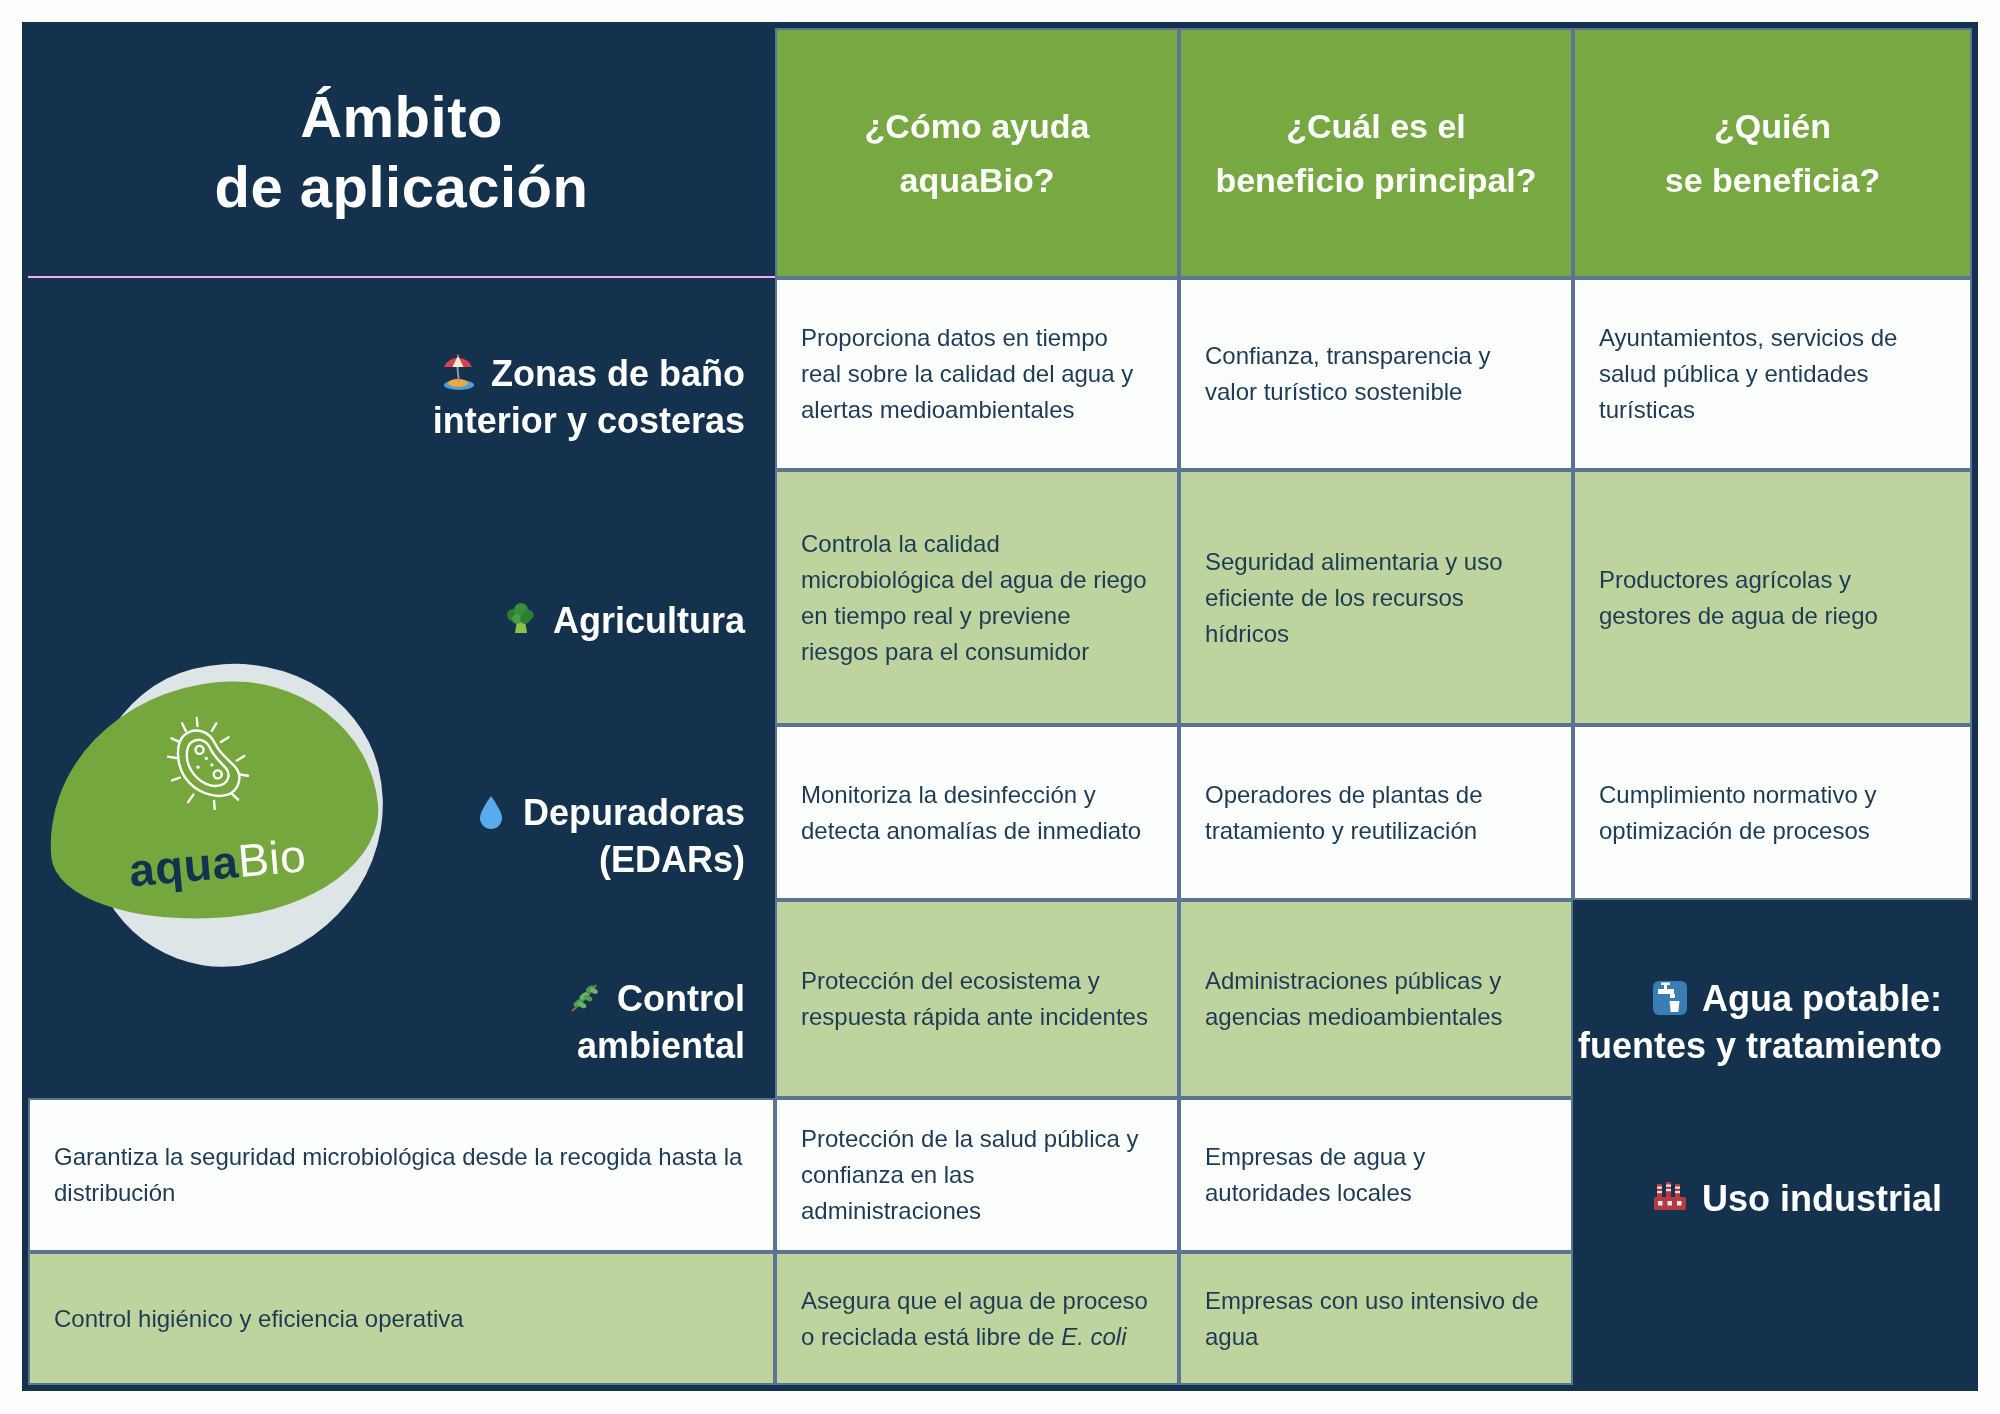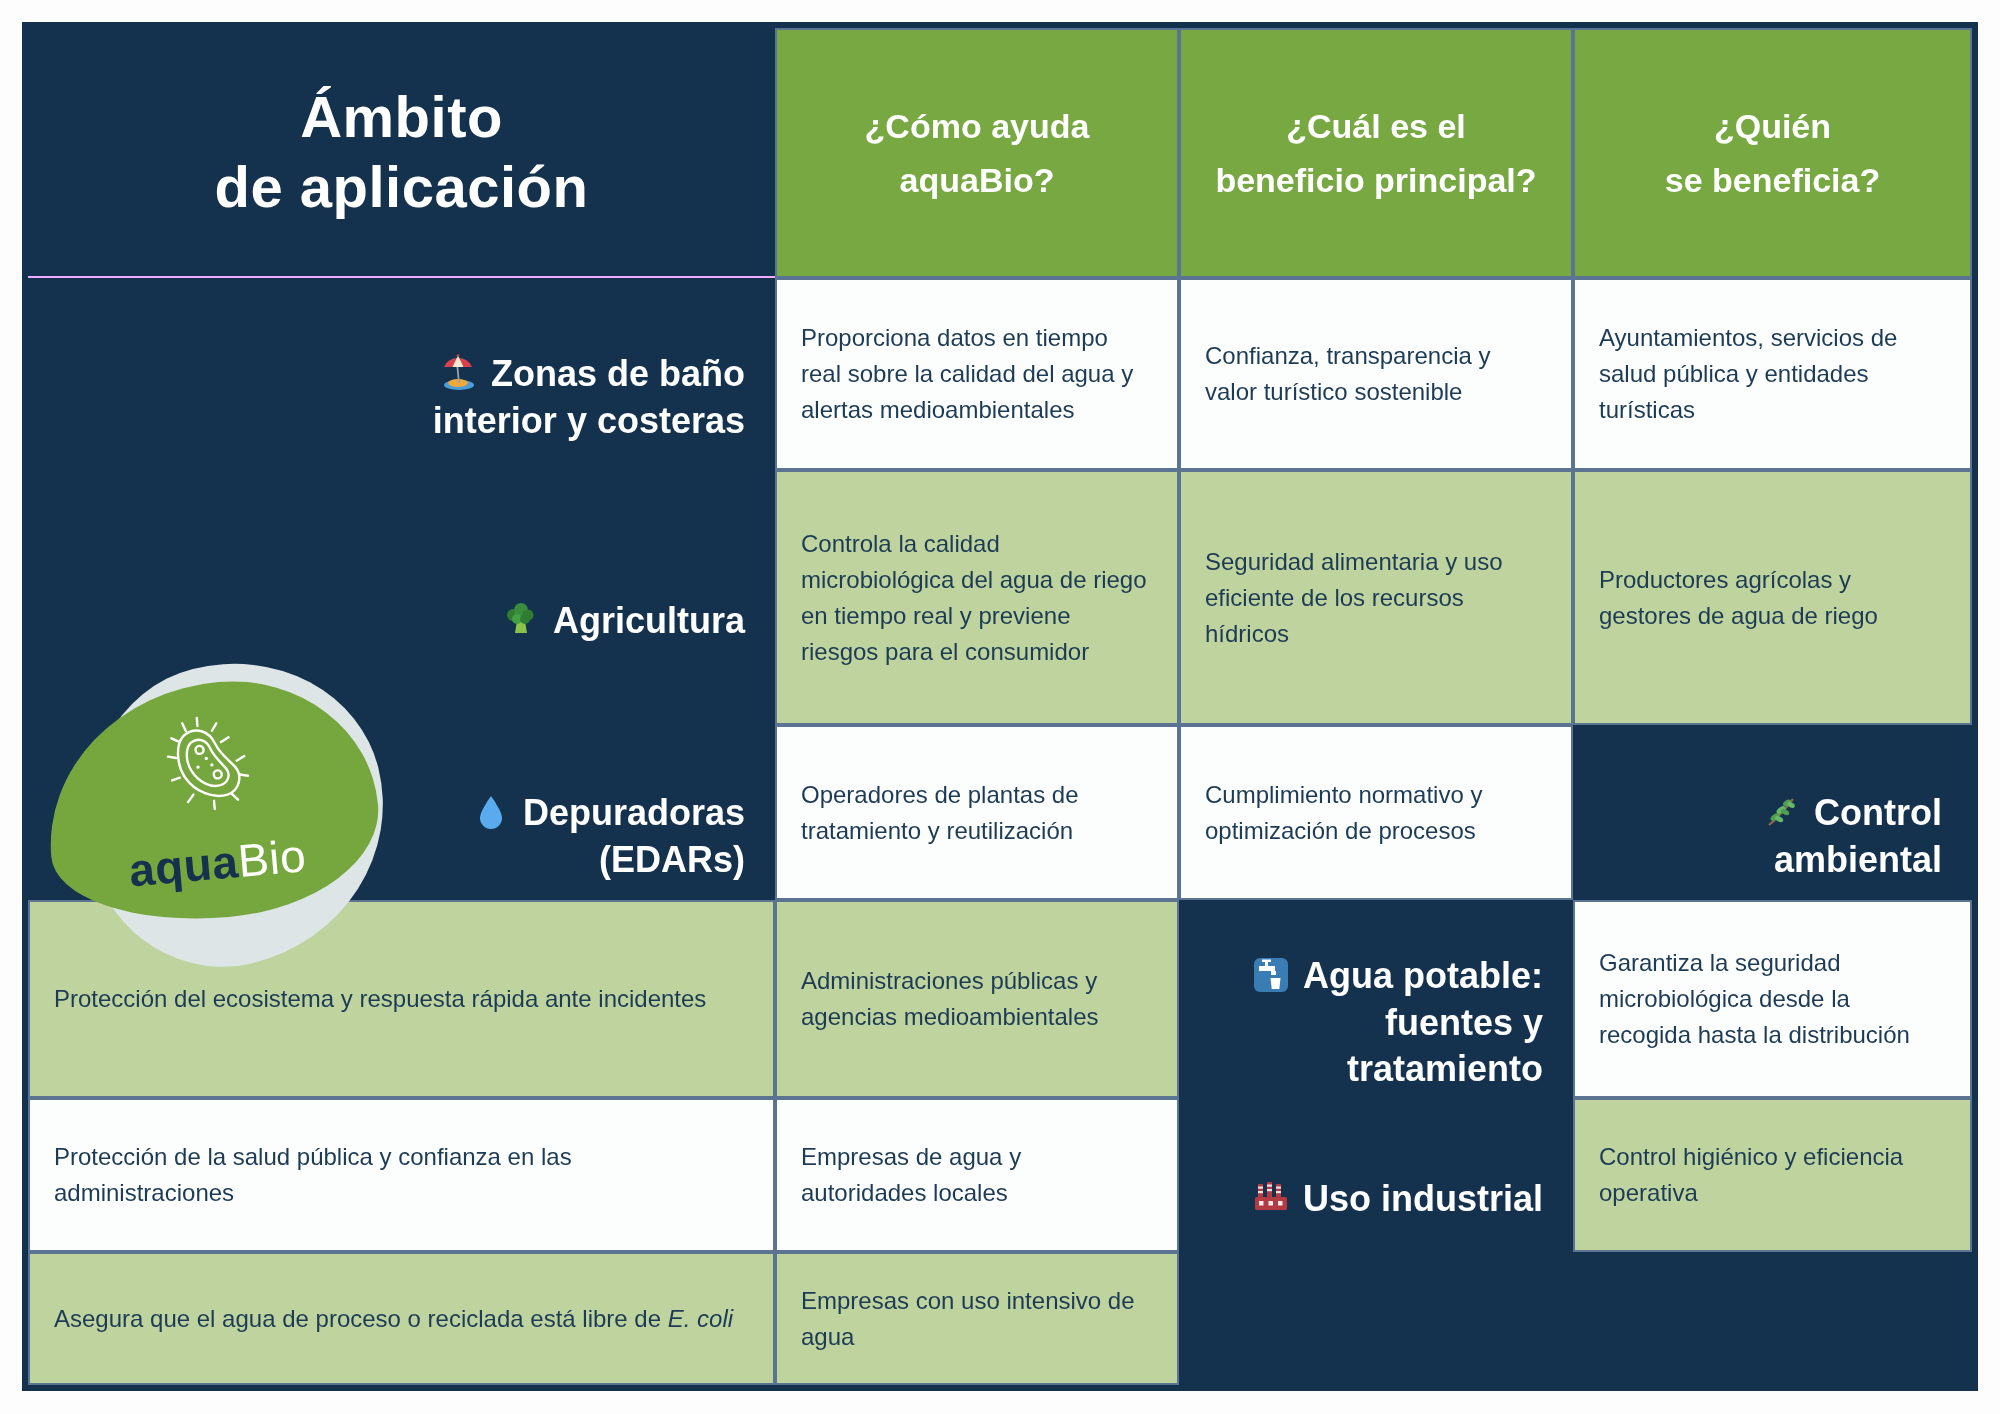--- a/index.html
+++ b/index.html
@@ -108,20 +108,23 @@
       </div>
 
     <div class="side">
       <div class="row-label">
         <svg class="emoji" viewBox="0 0 40 40">
           <path d="M20,4 C20,4 9,19 9,26 a11,11 0 0 0 22,0 C31,19 20,4 20,4 Z" fill="#5aabee"></path>
         </svg><span class="pre">Depuradoras
 (EDARs)</span>
       </div>
     </div>
+    <div class="cell">
+        <p>Monitoriza la desinfección y detecta anomalías de inmediato</p>
+      </div>
     <div class="cell">
         <p>Operadores de plantas de tratamiento y reutilización</p>
       </div>
     <div class="cell">
         <p>Cumplimiento normativo y optimización de procesos</p>
       </div>
 
     <div class="side">
       <div class="row-label">
         <svg class="emoji" viewBox="0 0 40 40">

